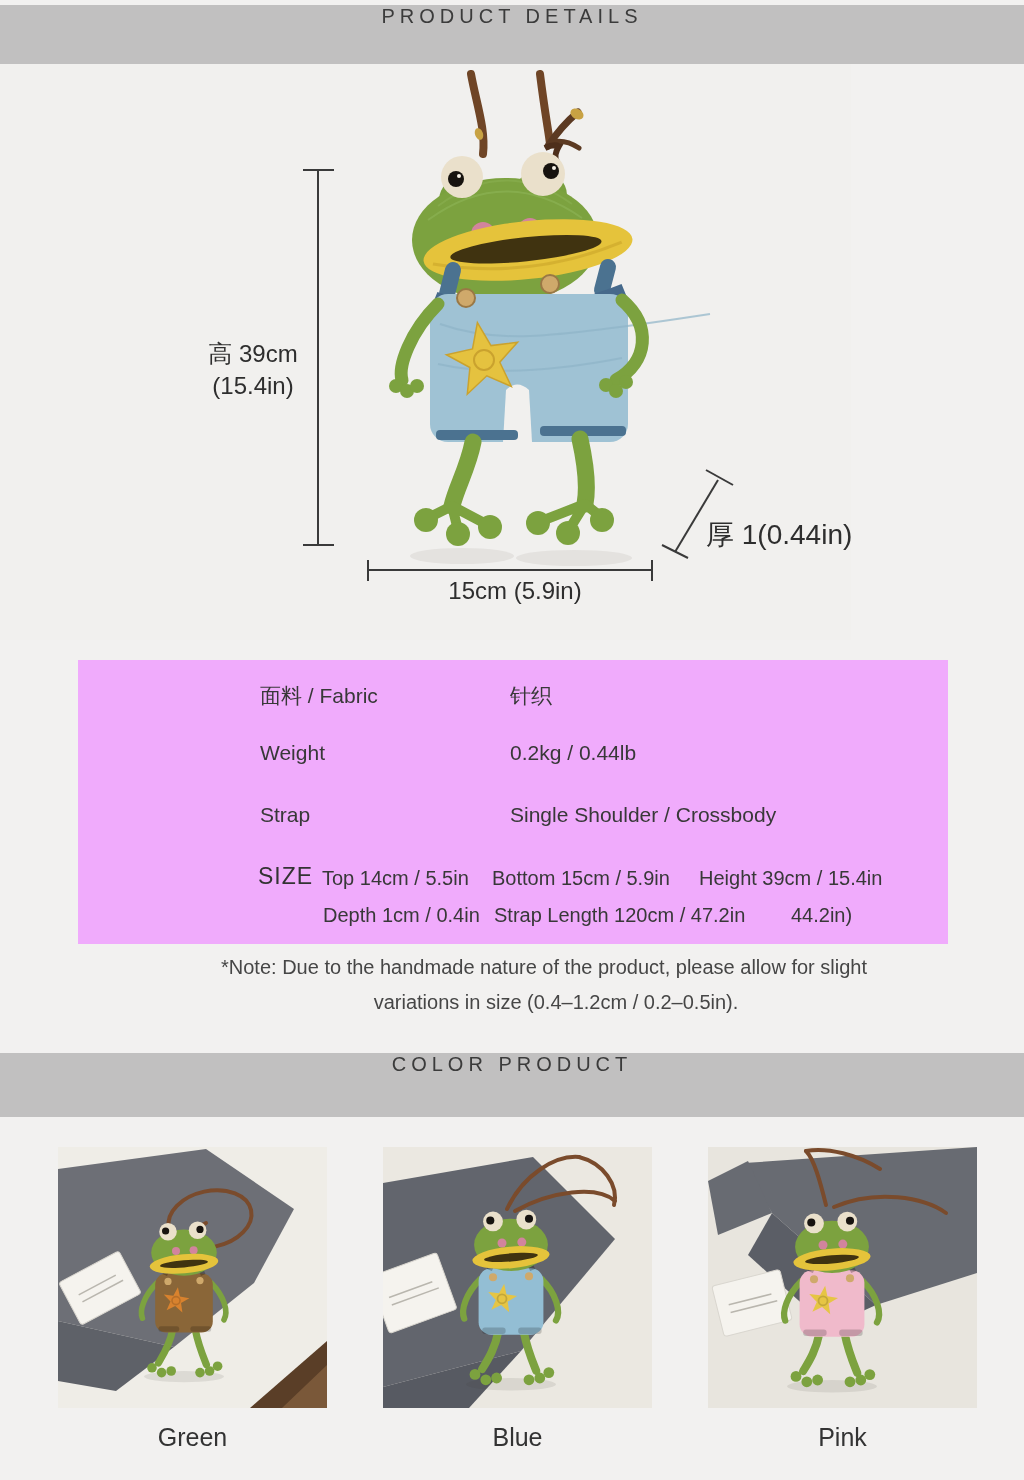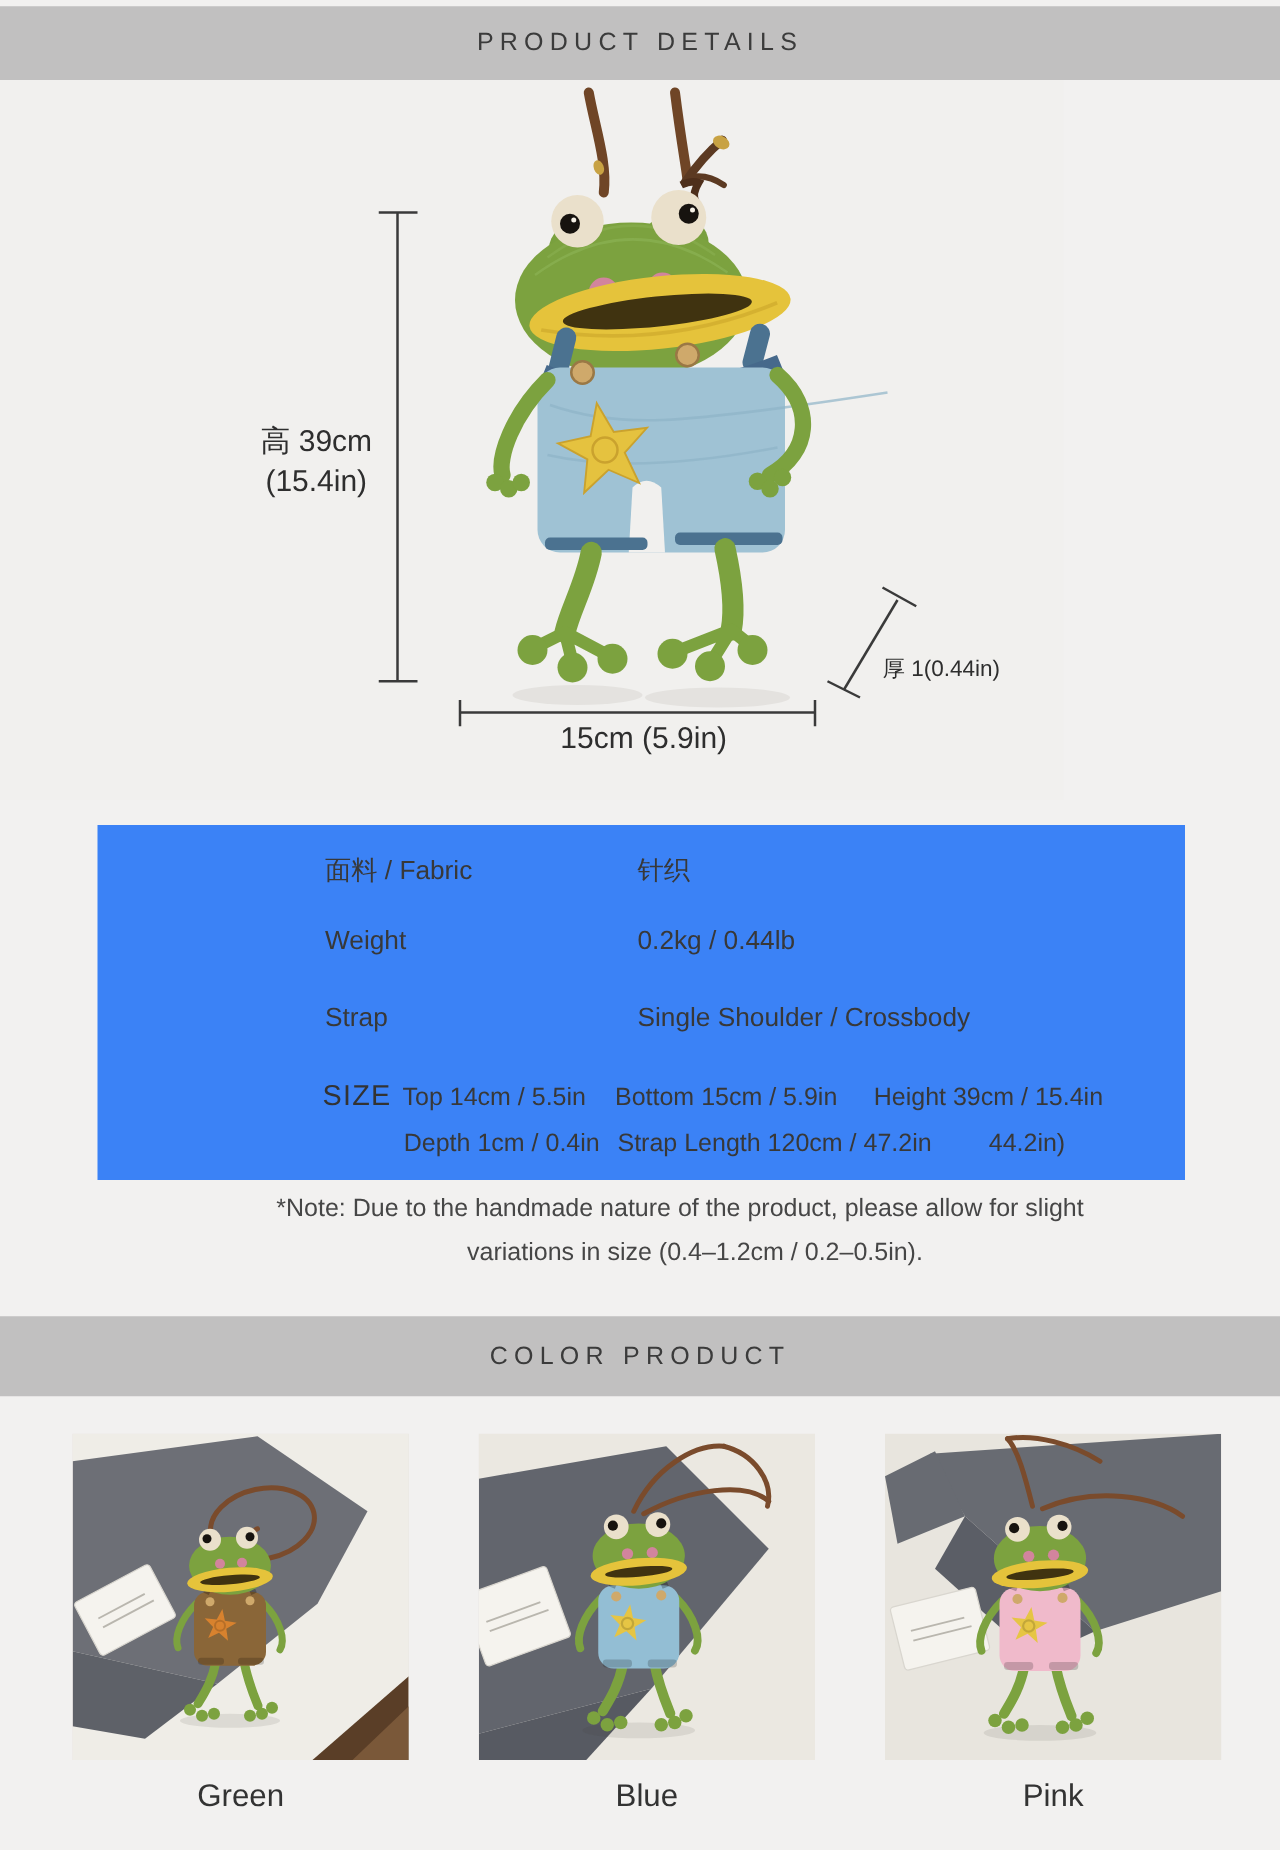--- a/index.html
+++ b/index.html
@@ -1,29 +1,29 @@
 <!DOCTYPE html>
 <html><head>
 <meta charset="utf-8">
 <style>
   html,body{margin:0;padding:0;background:#e8e8e8;}
   .page{position:relative;width:1024px;height:1480px;background:#f2f1f0;
         font-family:"Liberation Sans",sans-serif;color:#3c3c3c;overflow:hidden;margin:0 auto;}
   .bar{position:absolute;left:0;width:1024px;background:#c1c0c0;
-       display:flex;align-items:center;justify-content:center;}
+       display:flex;align-items:flex-start;justify-content:center;}
   .bar span{font-size:20px;letter-spacing:5px;color:#3b3b3b;}
   #bar-top{top:5px;height:59px;}
   #bar-color{top:1053px;height:64px;}
   .hero{position:absolute;top:64px;left:0;width:851px;height:576px;background:#f1f0ee;}
   .hero svg{position:absolute;left:0;top:0;}
   .dim{position:absolute;font-size:24px;color:#2e2e2e;line-height:32px;text-align:center;white-space:nowrap;}
   #dim-height{left:175px;top:274px;width:156px;}
   #dim-width{left:388px;top:511px;width:254px;}
-  #dim-depth{left:706px;top:455px;font-size:18px;}
-  .panel{position:absolute;top:660px;left:78px;width:870px;height:284px;background:#3b82f6;}
+  #dim-depth{left:706px;top:455px;font-size:28px;}
+  .panel{position:absolute;top:660px;left:78px;width:870px;height:284px;background:#f0abfc;}
   .panel div{position:absolute;white-space:nowrap;}
   .lab{left:182px;font-size:21px;color:#383838;}
   .val{left:432px;font-size:21px;color:#383838;}
   .r1{top:22px;}.r2{top:81px;}.r3{top:143px;}
   #size-label{left:180px;top:203px;font-size:23px;letter-spacing:1px;color:#333;}
   .sz{font-size:20px;color:#383838;}
   .s1{top:207px;}.s2{top:244px;}
   .sx1{left:244px;}.sx2{left:414px;}.sx3{left:621px;}
   .sy1{left:245px;}.sy2{left:416px;}.sy3{left:713px;}
   .note{position:absolute;left:0;width:1024px;text-align:center;font-size:20px;color:#464646;padding-left:32px;}

